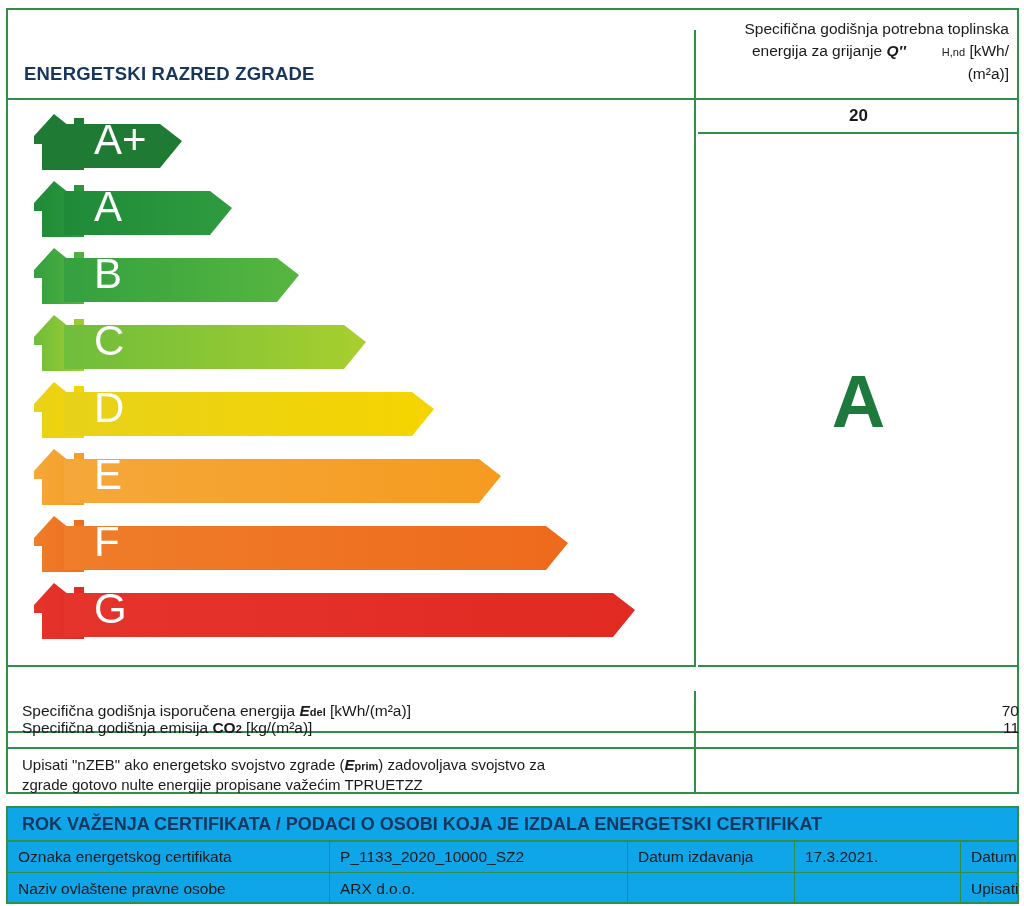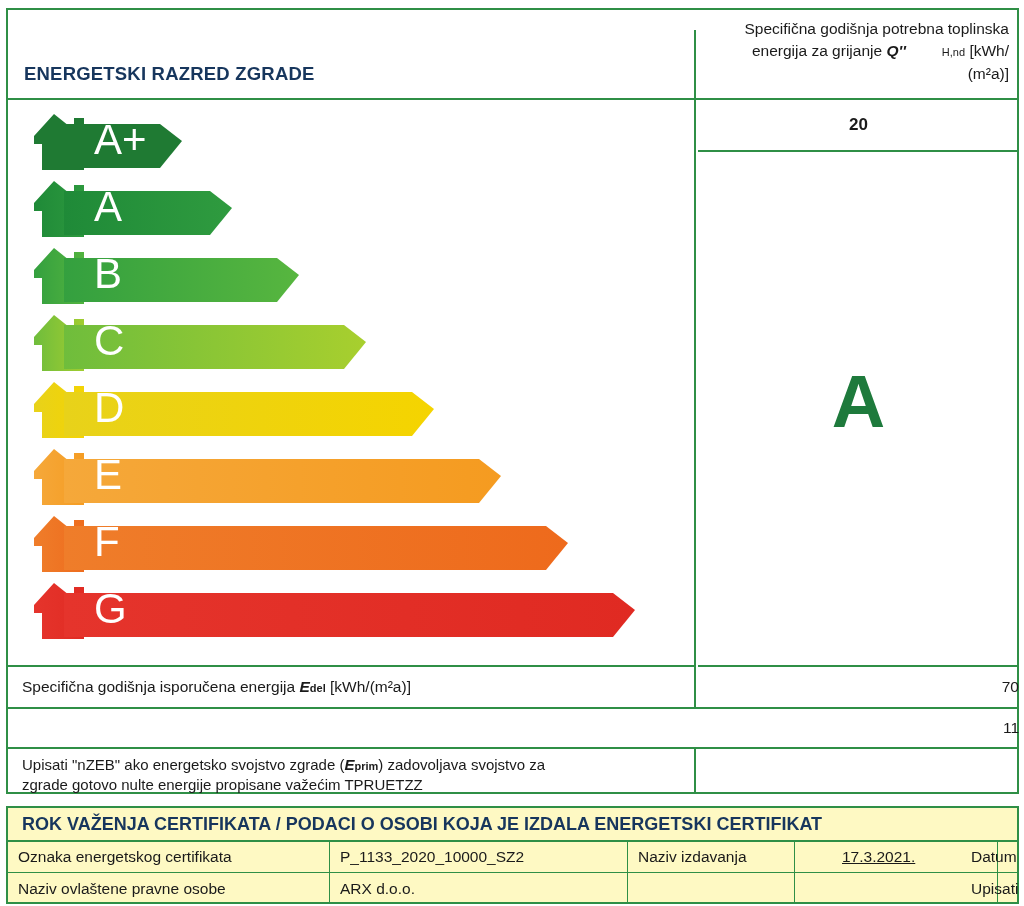--- a/index.html
+++ b/index.html
@@ -89,21 +89,21 @@
     font-style: italic;
     font-weight: bold;
   }
 
   
   .qvalue-row {
     position: absolute;
     left: 690px;
     top: 90px;
     width: 321px;
-    height: 52px;
+    height: 34px;
     box-sizing: border-box;
     border-bottom: 2px solid #2f8f46;
     display: flex;
     align-items: center;
     justify-content: center;
     font-size: 17px;
     font-weight: bold;
   }
 
   
@@ -186,40 +186,40 @@
     box-sizing: border-box;
     display: flex;
     align-items: center;
     justify-content: flex-end;
     padding-right: 0;
     font-size: 15.5px;
   }
   .sub { font-size: 11px; }
   .ital-b { font-style: italic; font-weight: bold; }
 
-  .row-edel { top: 657px; height: 42px; }
+  .row-edel { top: 681px; height: 42px; }
   .row-co2  { top: 699px; height: 40px; }
   .row-nzeb { top: 739px; height: 45px; border-bottom: none; }
   .row-nzeb .lbl-cell {
     align-items: flex-start;
     padding-top: 6px;
     line-height: 1.35;
     font-size: 15px;
   }
 
   
   .bottom-block {
     position: absolute;
     left: 6px;
     top: 806px;
     width: 1013px;
     height: 98px;
     border: 2px solid #2f8f46;
     box-sizing: border-box;
-    background: #fef9c3;
+    background: #0ea5e9;
   }
   .bottom-title {
     position: absolute;
     left: 0; top: 0;
     width: 100%; height: 34px;
     box-sizing: border-box;
     border-bottom: 2px solid #2f8f46;
     display: flex;
     align-items: center;
     padding-left: 14px;
@@ -243,21 +243,21 @@
     box-sizing: border-box;
     display: flex;
     align-items: center;
     padding-left: 10px;
     font-size: 15.5px;
     border-right: 1.5px solid #2f8f46;
   }
   .bc1 { left: 0;   width: 322px; }
   .bc2 { left: 322px; width: 298px; }
   .bc3 { left: 620px; width: 167px; }
-  .bc4 { left: 824px; width: 166px; text-decoration: underline; }
+  .bc4 { left: 787px; width: 166px; }
   .bc5 { left: 953px; width: 56px; border-right: none; }
 </style>
 </head>
 <body>
 
 <div class="page">
 
   <div class="top-strip"></div>
 
   <div class="cert-block">
@@ -393,20 +393,23 @@
     <div class="info-row row-edel">
       <div class="lbl-cell">
         <span><span>Specifična godišnja isporučena energija </span><b class="ital-b">E</b><b class="sub">del</b><span> [kWh/(m²a)]</span></span>
       </div>
       <div class="val-cell">
         <span>70</span>
       </div>
     </div>
 
     <div class="info-row row-co2">
+      <div class="lbl-cell">
+        <span><span>Specifična godišnja emisija </span><b>CO</b><b class="sub">2</b><span> [kg/(m²a)]</span></span>
+      </div>
       <div class="val-cell">
         <span>11</span>
       </div>
     </div>
 
     <div class="info-row row-nzeb">
       <div class="lbl-cell">
         <span>
           <span>Upisati "nZEB" ako energetsko svojstvo zgrade (</span><b class="ital-b">E</b><b class="sub">prim</b><span>) zadovoljava svojstvo za</span><br>
           <span>zgrade gotovo nulte energije propisane važećim TPRUETZZ</span>
@@ -418,21 +421,21 @@
     </div>
 
   </div>
 
   <div class="bottom-block">
     <div class="bottom-title">ROK VAŽENJA CERTIFIKATA / PODACI O OSOBI KOJA JE IZDALA ENERGETSKI CERTIFIKAT</div>
 
     <div class="brow r1">
       <div class="bcell bc1">Oznaka energetskog certifikata</div>
       <div class="bcell bc2">P_1133_2020_10000_SZ2</div>
-      <div class="bcell bc3">Naziv izdavanja</div>
+      <div class="bcell bc3">Datum izdavanja</div>
       <div class="bcell bc4">17.3.2021.</div>
       <div class="bcell bc5">Datum</div>
     </div>
 
     <div class="brow r2">
       <div class="bcell bc2">ARX d.o.o.</div>
       <div class="bcell bc1">Naziv ovlaštene pravne osobe</div>
       <div class="bcell bc3"></div>
       <div class="bcell bc4"></div>
       <div class="bcell bc5">Upisati</div>

